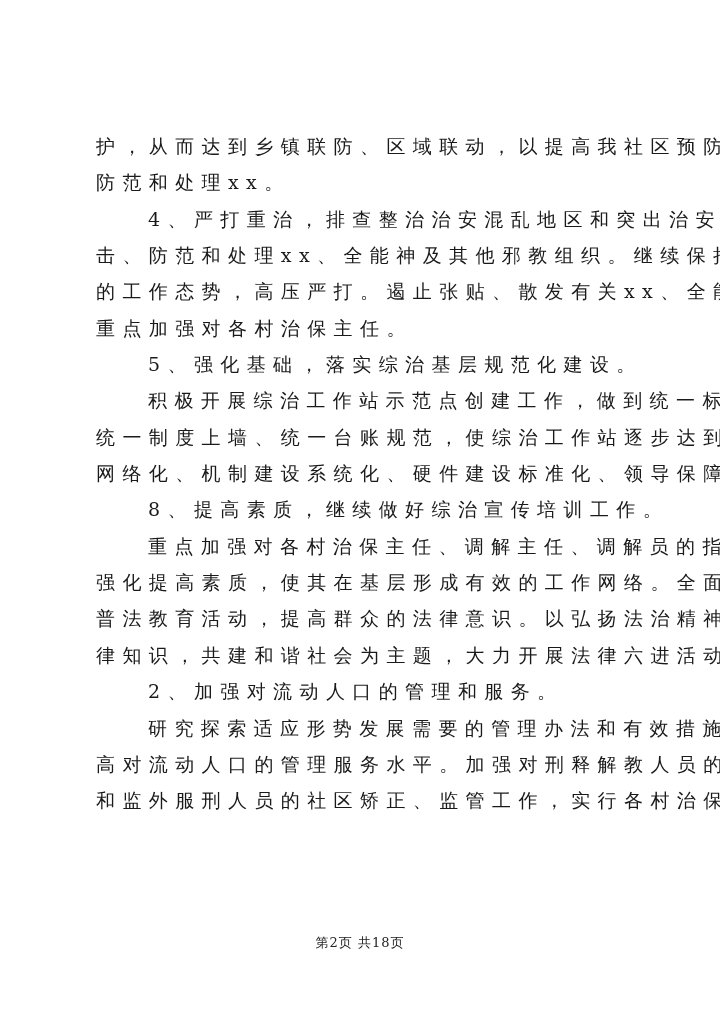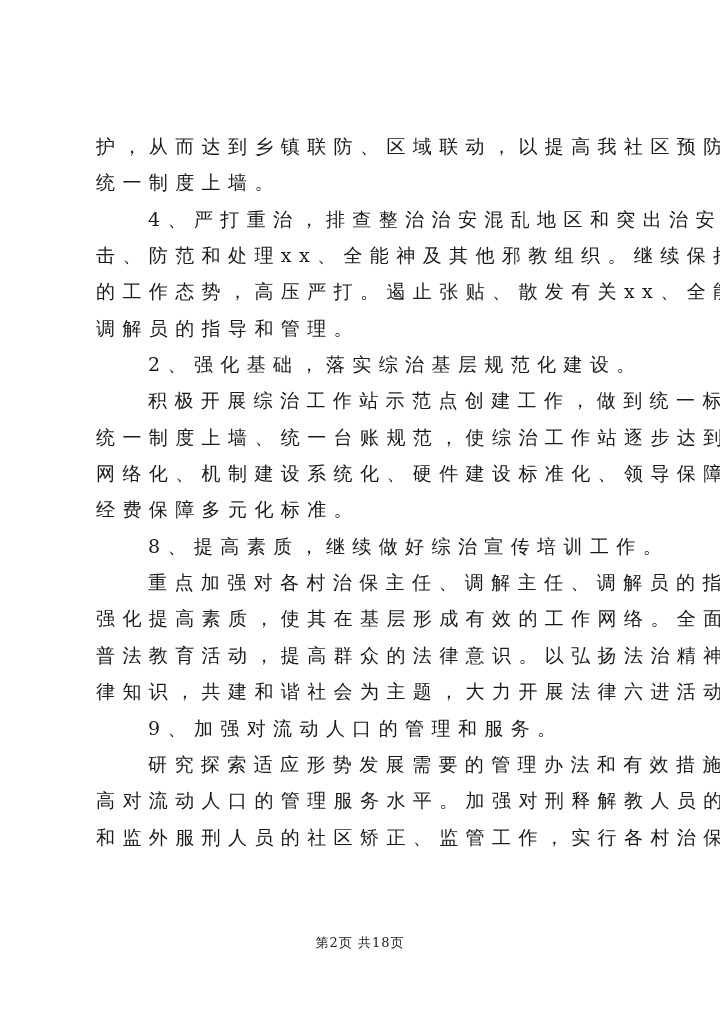--- a/index.html
+++ b/index.html
@@ -50,35 +50,34 @@
       color: #222222;
       letter-spacing: 1px;
     }
   </style>
 </head>
 <body>
 
 <div class="page">
   <div class="content">
     <div class="line">护，从而达到乡镇联防、区域联动，以提高我社区预防和控制违</div>
-    <div class="line">统一制度上墙。</div>
+    <div class="line">防范和处理xx。</div>
     <div class="line indent">4、严打重治，排查整治治安混乱地区和突出治安问题。打</div>
     <div class="line">击、防范和处理xx、全能神及其他邪教组织。继续保持强有力</div>
     <div class="line">的工作态势，高压严打。遏止张贴、散发有关xx、全能神宣传</div>
-    <div class="line">调解员的指导和管理。</div>
-    <div class="line indent">2、强化基础，落实综治基层规范化建设。</div>
+    <div class="line">重点加强对各村治保主任。</div>
+    <div class="line indent">5、强化基础，落实综治基层规范化建设。</div>
     <div class="line indent">积极开展综治工作站示范点创建工作，做到统一标识标牌、</div>
     <div class="line">统一制度上墙、统一台账规范，使综治工作站逐步达到组织建设</div>
     <div class="line">网络化、机制建设系统化、硬件建设标准化、领导保障制度化和</div>
-    <div class="line">经费保障多元化标准。</div>
     <div class="line indent">8、提高素质，继续做好综治宣传培训工作。</div>
     <div class="line indent">重点加强对各村治保主任、调解主任、调解员的指导和管理，</div>
     <div class="line">强化提高素质，使其在基层形成有效的工作网络。全面推动xx</div>
     <div class="line">普法教育活动，提高群众的法律意识。以弘扬法治精神，普及法</div>
     <div class="line">律知识，共建和谐社会为主题，大力开展法律六进活动（法律进</div>
-    <div class="line indent">9、加强对流动人口的管理和服务。</div>
+    <div class="line indent">2、加强对流动人口的管理和服务。</div>
     <div class="line indent">研究探索适应形势发展需要的管理办法和有效措施，切实提</div>
     <div class="line">高对流动人口的管理服务水平。加强对刑释解教人员的安置帮教</div>
     <div class="line">和监外服刑人员的社区矫正、监管工作，实行各村治保会负责日</div>
   </div>
 
   <div class="footer">第2页 共18页</div>
 </div>
 
 </body></html>

